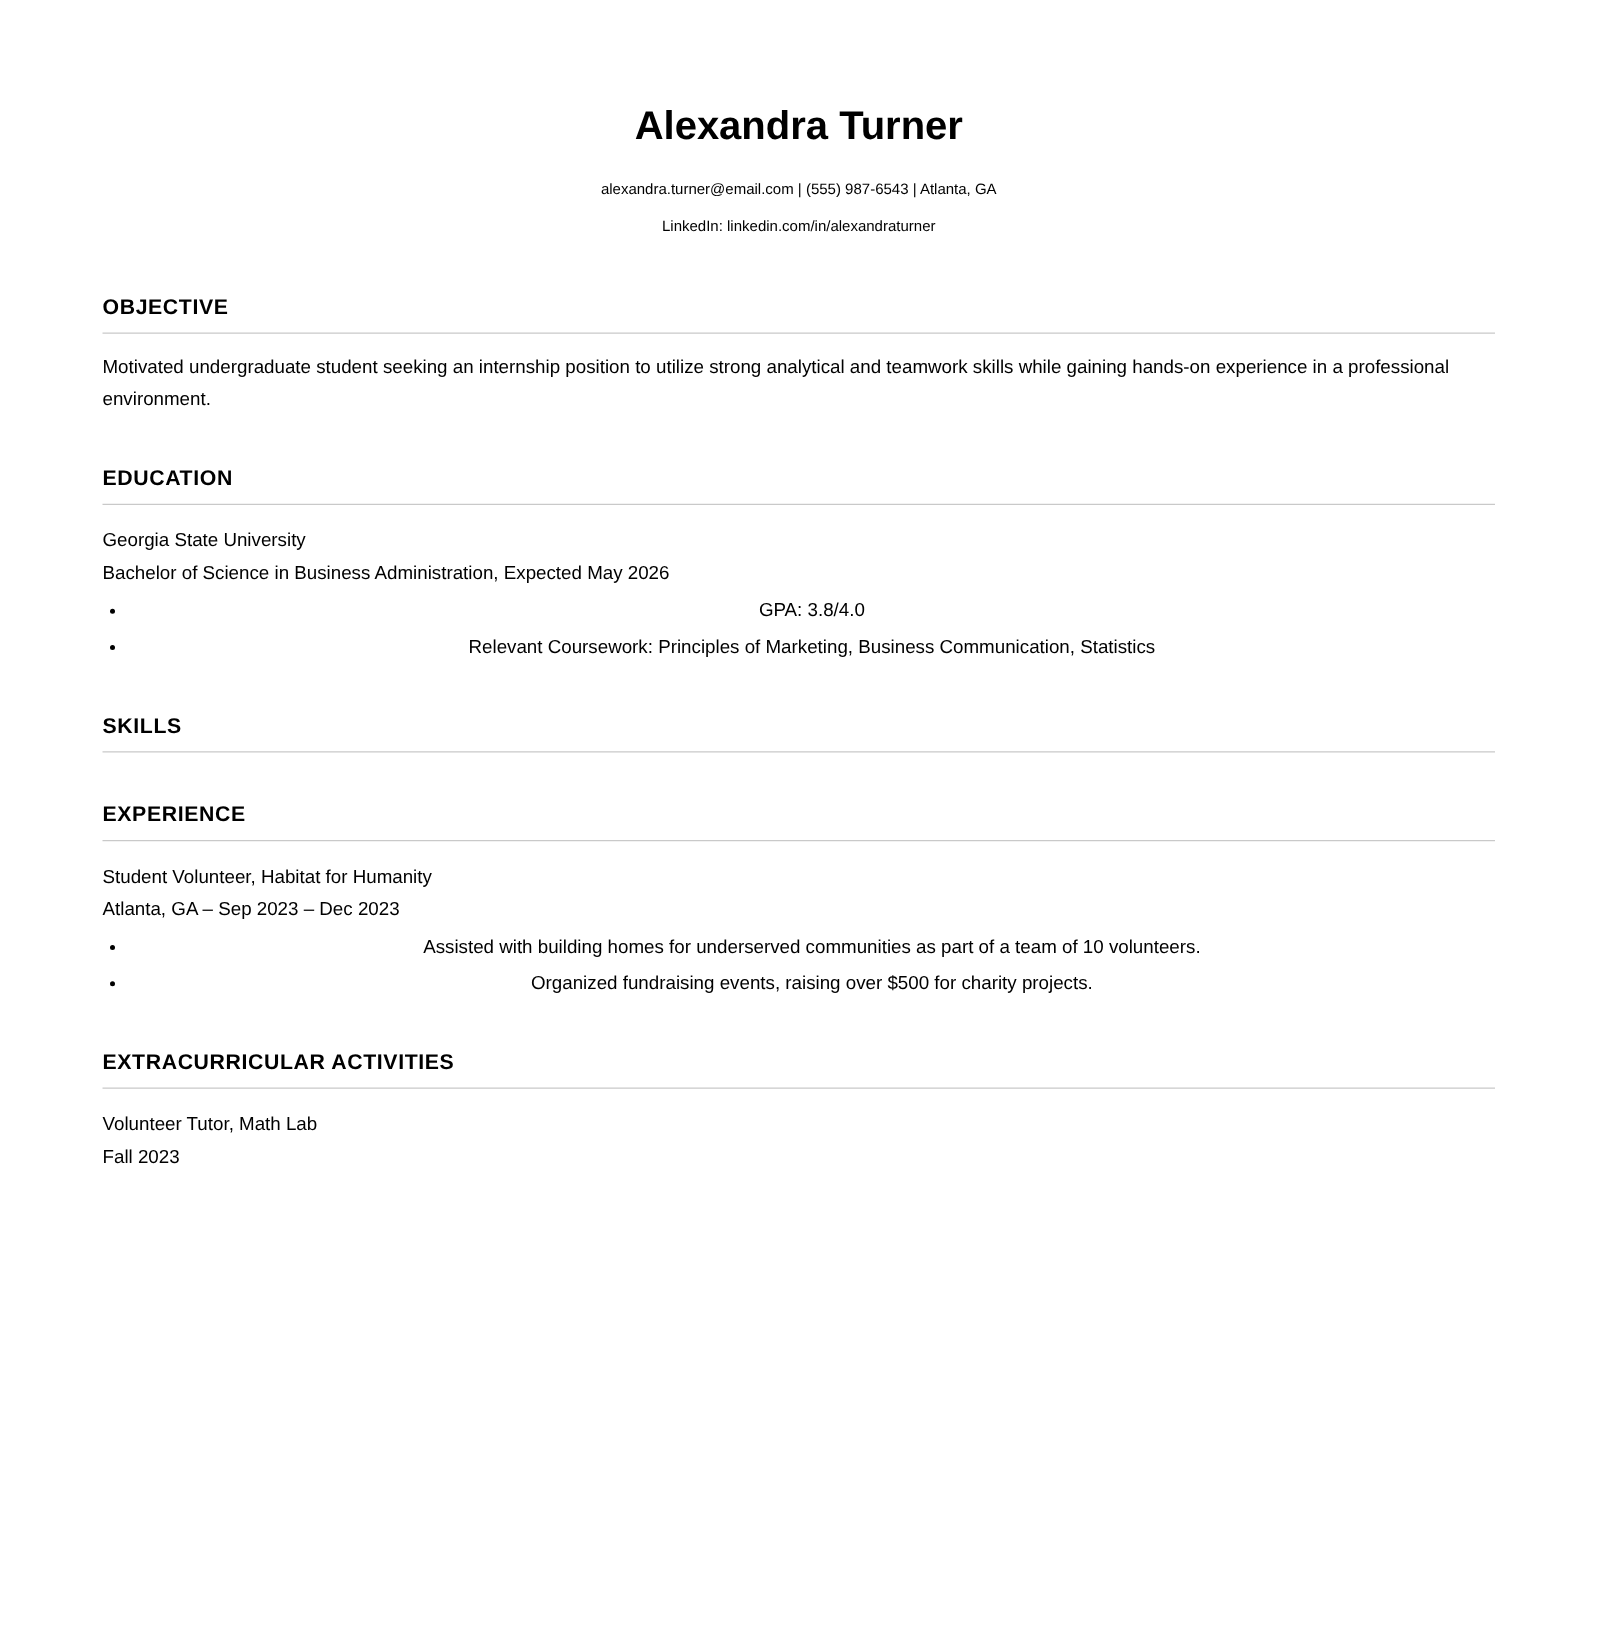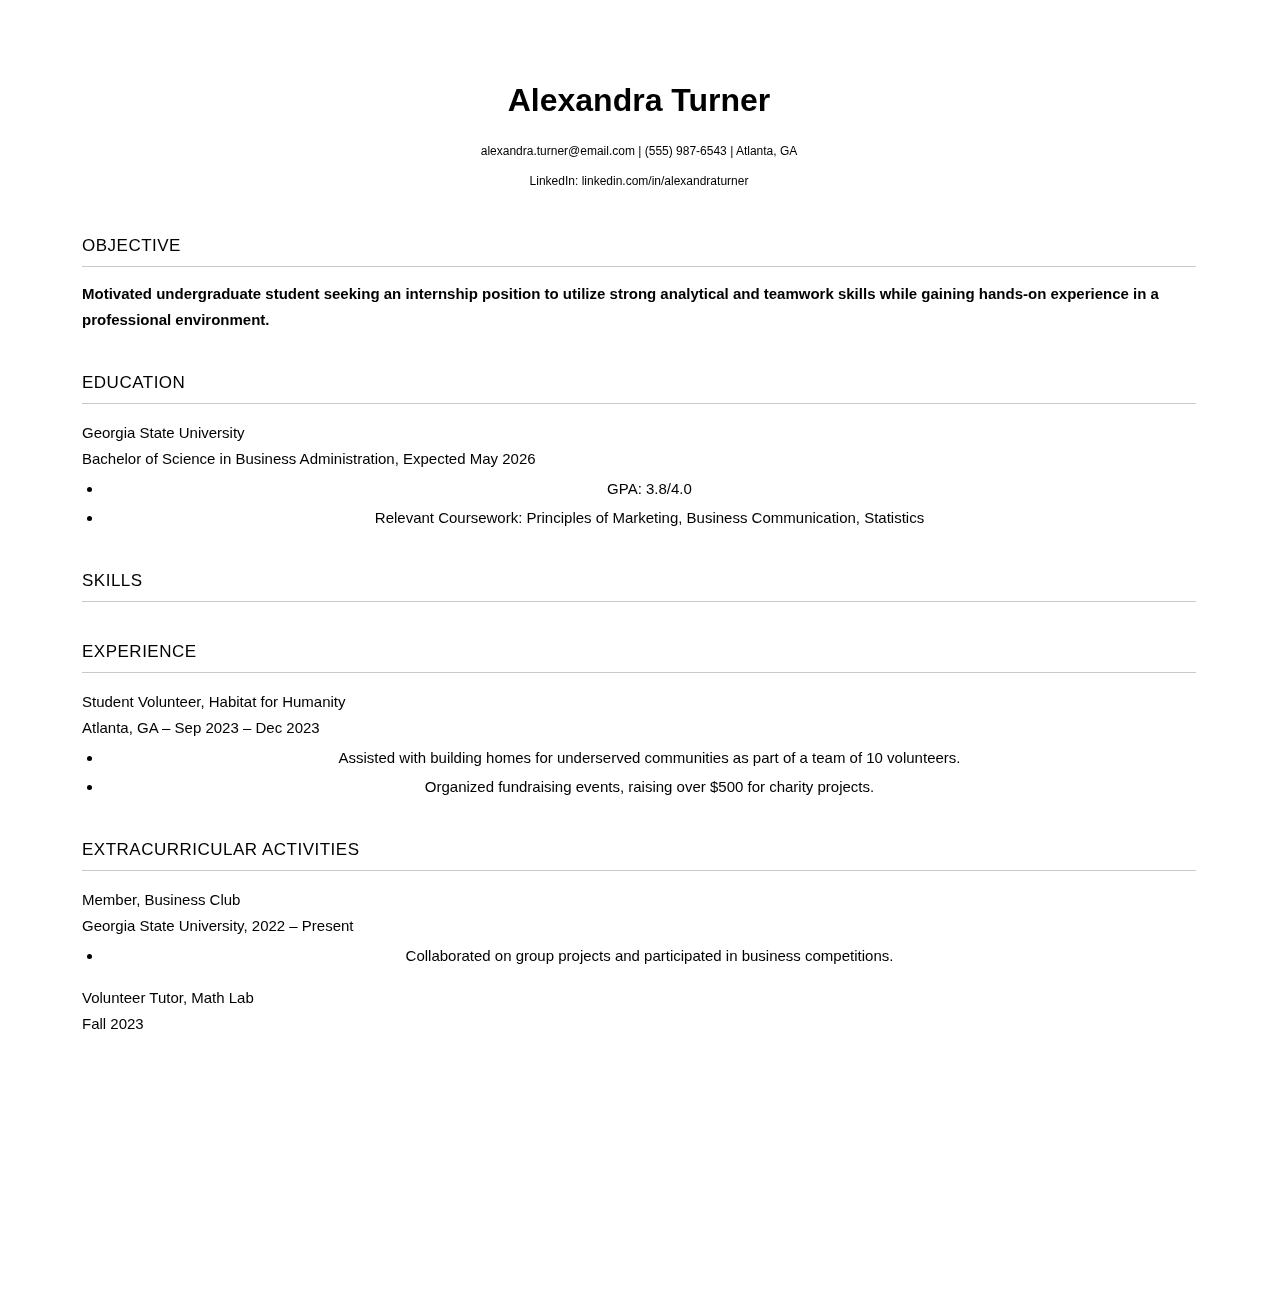--- a/index.html
+++ b/index.html
@@ -25,30 +25,29 @@
     line-height: 36px;
   }
   .contact-block p {
     margin: 0;
     text-align: center;
     line-height: 30px;
     font-size: 12px;
   }
   h2.section-heading {
     font-size: 17px;
-    font-weight: 400;
+    font-weight: 700;
     letter-spacing: 0.5px;
     margin: 40px 0 14px 0;
     padding-bottom: 10px;
     border-bottom: 1px solid #c9c9c9;
   }
   p.body-text {
     line-height: 26px;
     margin: 14px 0 16px 0;
-    font-weight: bold;
   }
   p.entry-title {
     font-weight: 400;
     line-height: 26px;
     margin: 16px 0 0 0;
   }
   p.entry-meta {
     line-height: 26px;
     margin: 0;
   }
@@ -100,27 +99,20 @@
     <p class="entry-meta">Atlanta, GA – Sep 2023 – Dec 2023</p>
     <ul class="bullets">
       <li>Assisted with building homes for underserved communities as part of a team of 10 volunteers.</li>
       <li>Organized fundraising events, raising over $500 for charity projects.</li>
     </ul>
   </section>
 
   <section>
     <h2 class="section-heading">EXTRACURRICULAR ACTIVITIES</h2>
 
-    <div>
-      <p class="entry-title">Member, Business Club</p>
-      <p class="entry-meta">Georgia State University, 2022 – Present</p>
-      <ul class="bullets">
-        <li>Collaborated on group projects and participated in business competitions.</li>
-      </ul>
-    </div>
 
     <div>
       <p class="entry-title">Volunteer Tutor, Math Lab</p>
       <p class="entry-meta">Fall 2023</p>
     </div>
   </section>
 
 </div>
 
 </body></html>

